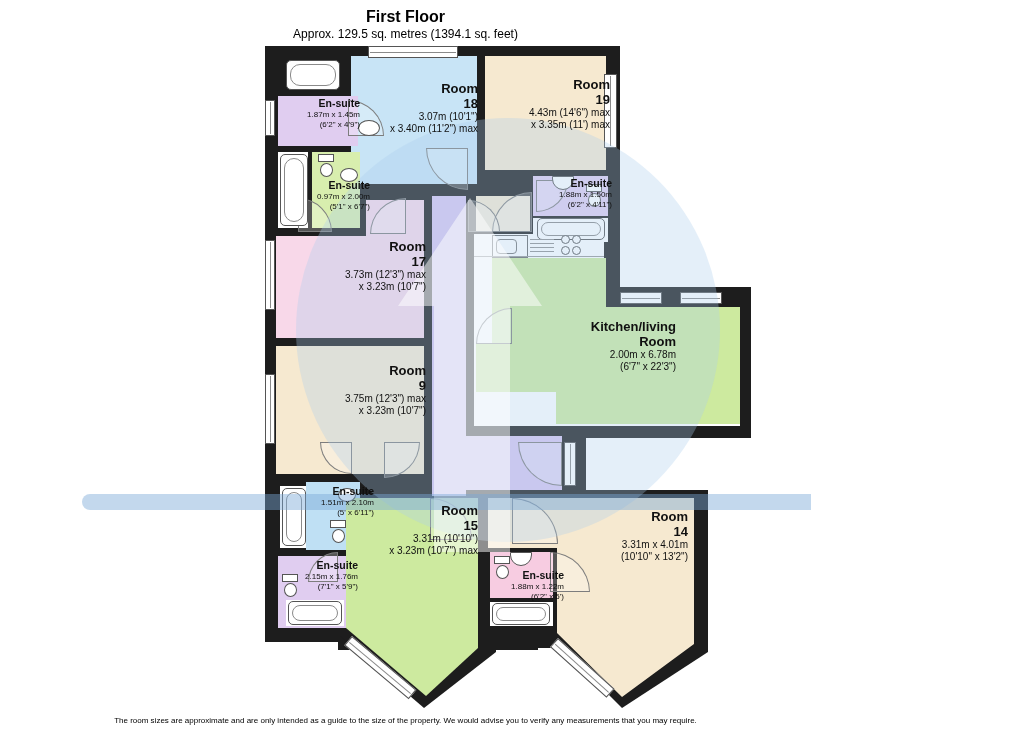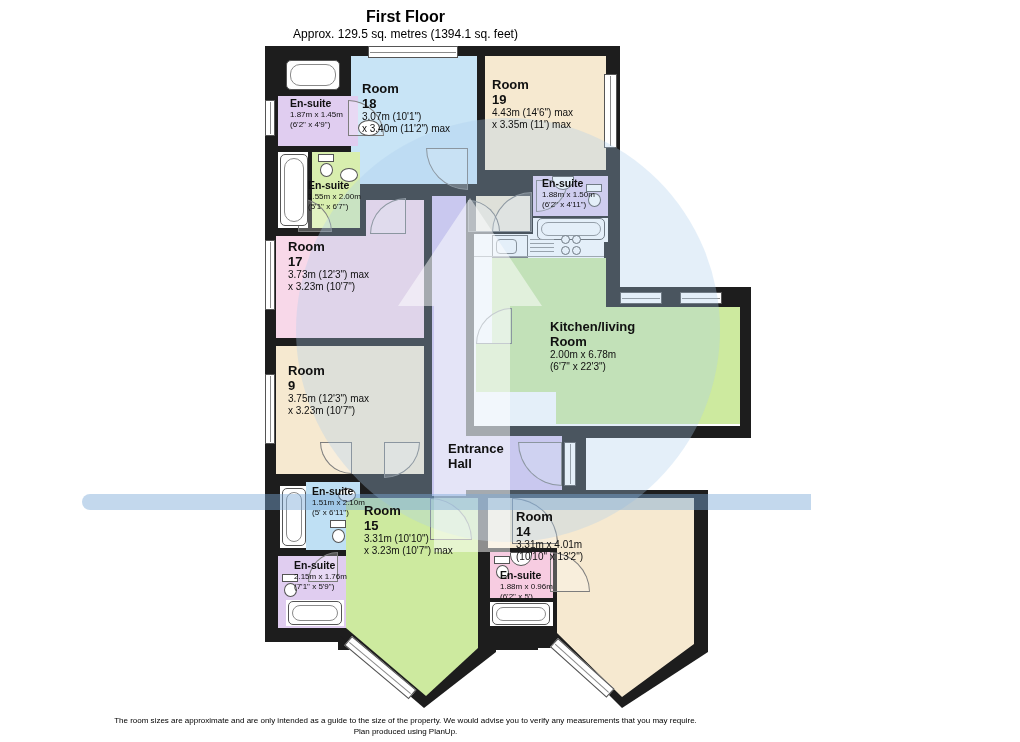--- a/index.html
+++ b/index.html
@@ -17,21 +17,21 @@
   .wc{position:absolute;width:16px;}
   .wc .tk{height:6px;background:#fff;border:1px solid #555;}
   .wc .bw{width:11px;height:12px;margin:1px auto 0;background:#fff;border:1px solid #555;border-radius:50%;}
   .bsn{position:absolute;background:#fff;border:1px solid #555;border-radius:50%;}
   .halfbsn{position:absolute;background:#fff;border:1px solid #555;border-radius:0 0 12px 12px;}
   .snk{position:absolute;background:#fff;border:1px solid #666;}
   .snk>div{position:absolute;left:3px;top:3px;right:10px;bottom:3px;border:1px solid #777;border-radius:4px;}
   .drn{position:absolute;background:repeating-linear-gradient(to bottom,#909090 0 1px,transparent 1px 4px);}
   .hob{position:absolute;display:flex;flex-wrap:wrap;gap:2px;align-content:center;justify-content:center;}
   .hob i{width:7px;height:7px;border:1px solid #555;border-radius:50%;background:#fff;}
-  .rlabel{position:absolute;text-align:left;color:#101010;z-index:30;padding-left:14px;}
+  .rlabel{position:absolute;text-align:right;color:#101010;z-index:30;}
   .rname{font-weight:bold;font-size:13px;line-height:1.12;}
   .rdim{font-size:10px;line-height:1.22;}
   .ename{font-weight:bold;font-size:10.5px;line-height:1.1;}
   .edim{font-size:8px;line-height:1.25;}
   .hdr{position:absolute;left:0;right:0;text-align:center;color:#000;}
   .wm{position:absolute;z-index:20;pointer-events:none;}
   .wm-brand{left:0;right:0;top:404px;text-align:center;font-family:"DejaVu Serif",serif;font-weight:bold;
             font-size:124px;line-height:1;color:rgba(122,168,215,0.55);letter-spacing:1px;}
   .wm-tag{left:60px;width:780px;top:568px;text-align:center;font-family:"DejaVu Serif",serif;font-weight:bold;
           font-size:72px;line-height:1;color:rgba(168,200,228,0.50);}
@@ -209,56 +209,51 @@
     <div class="rname">14</div>
     <div class="rdim">3.31m x 4.01m</div>
     <div class="rdim">(10'10" x 13'2")</div>
   </div>
   <div class="rlabel" style="left:536px;top:320px;width:140px;">
     <div class="rname">Kitchen/living</div>
     <div class="rname">Room</div>
     <div class="rdim">2.00m x 6.78m</div>
     <div class="rdim">(6'7" x 22'3")</div>
   </div>
-  <div class="rlabel" style="left:434px;top:442px;width:122px;">
-    <div class="rname">Entrance</div>
-    <div class="rname">Hall</div>
-  </div>
 
   <div class="rlabel" style="left:276px;top:98px;width:84px;">
     <div class="ename">En-suite</div>
     <div class="edim">1.87m x 1.45m</div>
     <div class="edim">(6'2" x 4'9")</div>
   </div>
   <div class="rlabel" style="left:294px;top:180px;width:76px;">
     <div class="ename">En-suite</div>
-    <div class="edim">1.55m x 2.00m</div>
+    <div class="edim">0.97m x 2.00m</div>
     <div class="edim">(5'1" x 6'7")</div>
   </div>
   <div class="rlabel" style="left:528px;top:178px;width:84px;">
     <div class="ename">En-suite</div>
     <div class="edim">1.88m x 1.50m</div>
     <div class="edim">(6'2" x 4'11")</div>
   </div>
   <div class="rlabel" style="left:298px;top:486px;width:76px;">
     <div class="ename">En-suite</div>
     <div class="edim">1.51m x 2.10m</div>
     <div class="edim">(5' x 6'11")</div>
   </div>
   <div class="rlabel" style="left:280px;top:560px;width:78px;">
     <div class="ename">En-suite</div>
     <div class="edim">2.15m x 1.76m</div>
     <div class="edim">(7'1" x 5'9")</div>
   </div>
   <div class="rlabel" style="left:486px;top:570px;width:78px;">
     <div class="ename">En-suite</div>
-    <div class="edim">1.88m x 0.96m</div>
+    <div class="edim">1.88m x 1.22m</div>
     <div class="edim">(6'2" x 5')</div>
   </div>
 
   <div class="wm wm-circle"></div>
   <div class="wm poly wm-arrow"></div>
   <div class="wm wm-bar"></div>
 
   <div class="hdr" style="top:716px;font-size:8px;">The room sizes are approximate and are only intended as a guide to the size of the property. We would advise you to verify any measurements that you may require.</div>
-  <div class="hdr" style="top:727px;font-size:8px;">Plan produced using PlanUp.</div>
 
 </div>
 
 </body></html>

